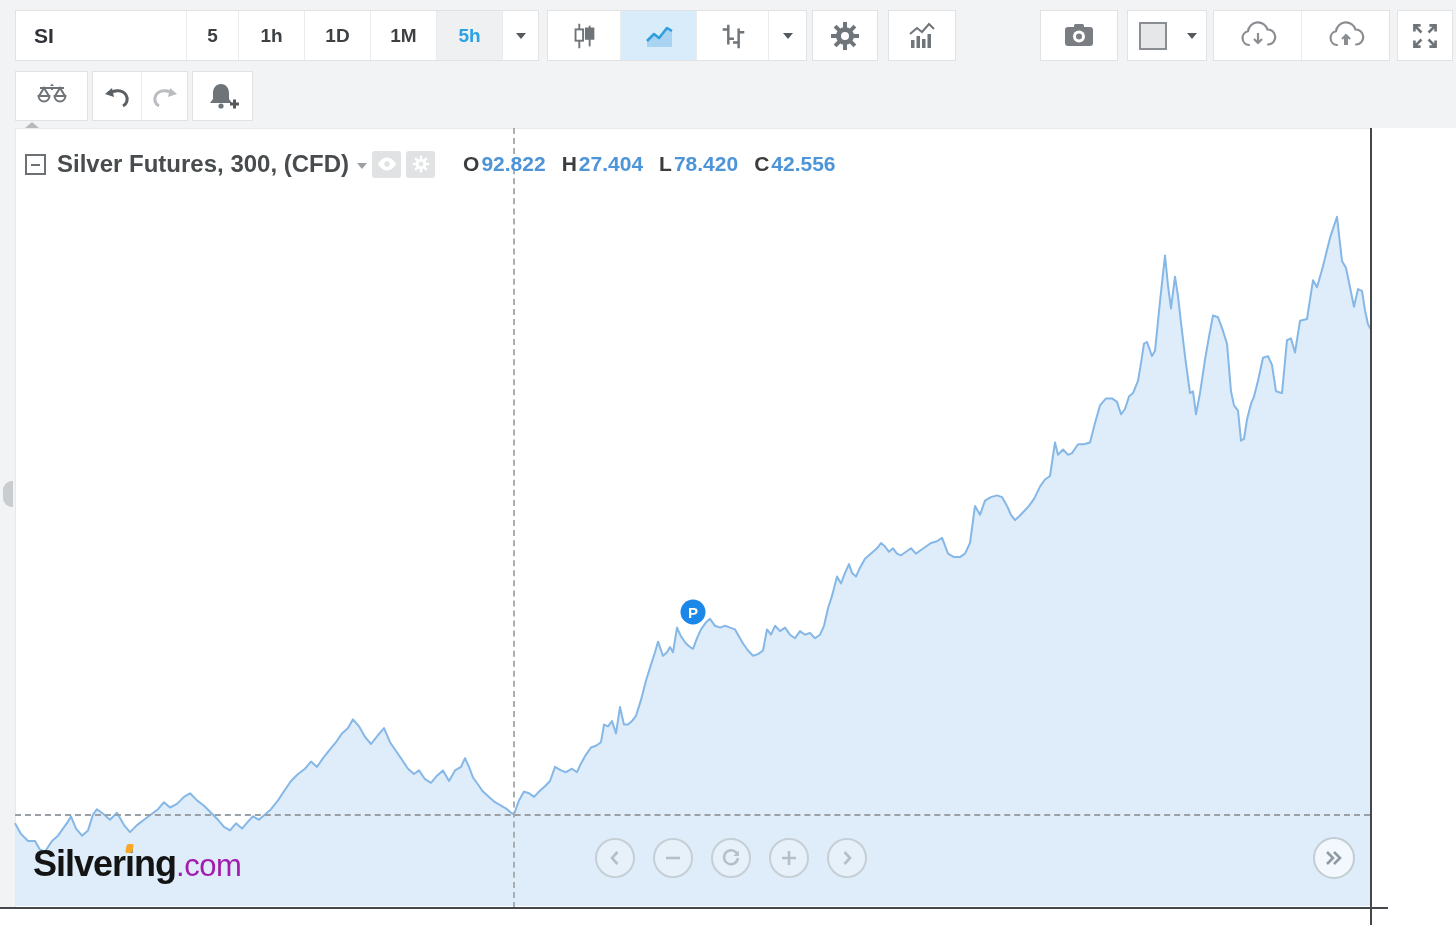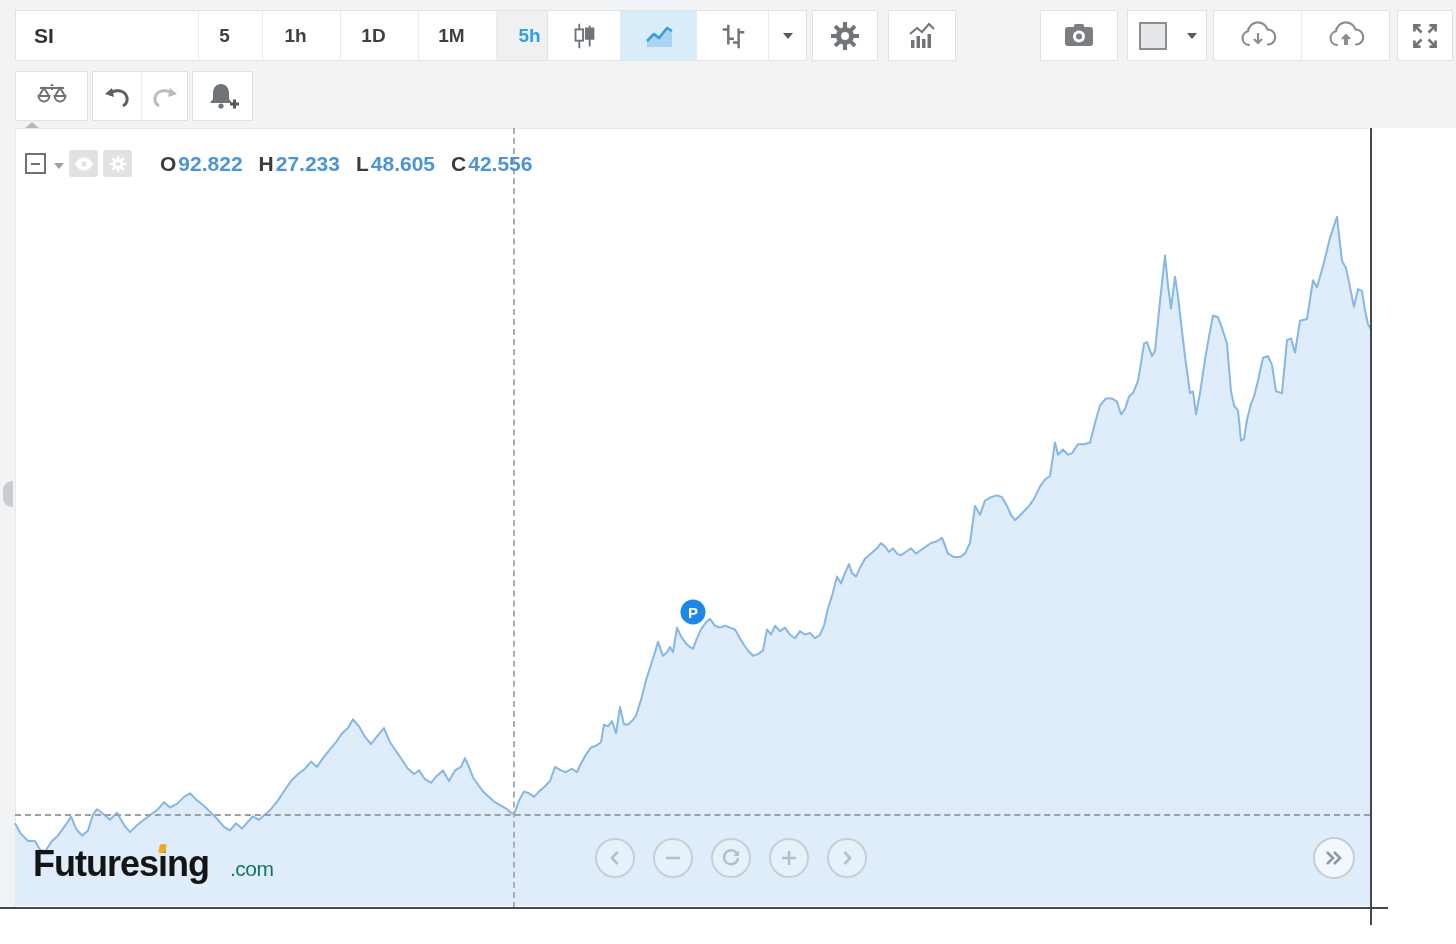--- a/index.html
+++ b/index.html
@@ -55,37 +55,37 @@
   .ohlc { display:flex; margin-left:16px; font-size:21px; }
   .ohlc .k { color:#3a3d40; font-weight:600; margin-left:16px; }
   .ohlc .v { color:#4d94d8; font-weight:600; margin-left:2px; }
 
   
   #logo { position:absolute; left:33px; top:843px; display:flex; align-items:baseline; z-index:4; }
   #logo .main { font-size:36px; font-weight:800; color:#141414; letter-spacing:-1px; }
   #logo .i2 { position:relative; }
   #logo .i2::before { content:""; position:absolute; left:1px; top:1px; width:7px; height:9px;
     background:#f7a823; border-radius:2px; transform:skewX(-12deg); }
-  #logo .tld { font-size:21px; font-weight:400; color:#0f766e; letter-spacing:-0.5px;padding-left:21px; }
+  #logo .tld { font-size:31px; font-weight:400; color:#a21caf; letter-spacing:-0.5px; }
   .navbtn { position:absolute; width:40px; height:40px; border-radius:50%; border:2px solid #c6cfd6;
     background:rgba(255,255,255,.25); display:flex; align-items:center; justify-content:center; cursor:pointer; }
   #jump-right { position:absolute; left:1313px; top:837px; width:42px; height:42px; border-radius:50%;
     border:2px solid #c3ccd3; background:rgba(255,255,255,.6); display:flex; align-items:center;
     justify-content:center; cursor:pointer; }
   #left-handle { position:absolute; left:3px; top:481px; width:10px; height:26px;
     background:#c9cdd0; border-radius:9px 0 0 9px; cursor:pointer; }
   #collapse-tab { position:absolute; left:24px; top:122px; width:0; height:0;
     border-left:8px solid transparent; border-right:8px solid transparent; border-bottom:7px solid #b6babd; cursor:pointer; }
 </style>
 </head>
 <body>
 
 <div id="app">
 
-  <div class="tb-group" style="left:15px;top:10px;height:51px;gap:12px;">
+  <div class="tb-group" style="left:15px;top:10px;height:51px;">
     <div class="tb-cell sym" style="width:170px;">
       <span>SI</span>
     </div>
     <div class="tb-cell ivl" style="width:52px;">
         <span>5</span>
       </div>
     <div class="tb-cell ivl" style="width:66px;">
         <span>1h</span>
       </div>
     <div class="tb-cell ivl" style="width:66px;">
@@ -297,20 +297,21 @@
       <div class="crosshair-v" style="left: 513px;"></div>
       <div class="crosshair-h" style="top: 814px;"></div>
       <div class="" id="time-tip" style="left: 514px;">2025-11-20 22:00:00</div>
       <div class="badge" style="top: 317.714px; background: rgb(77, 99, 218);">75.895</div>
       <div class="badge" style="top: 803px; background: rgb(79, 82, 85);">48.372</div>
       <div class="" id="p-marker" style="left: 693px; top: 612px;">P</div>
     </div>
 
   <div id="readout">
     <div id="minus-box"></div>
+    <div id="chart-title">Silver Futures, 300, (CFD)</div>
     <span class="caret lt" id="title-caret"></span>
     <div class="mini-icon">
       <svg width="22" height="18" viewBox="0 0 24 18">
         <path d="M12 2 c6 0 10 7 10 7 s-4 7-10 7 S2 9 2 9 6 2 12 2 Z" fill="#fff"></path>
         <circle cx="12" cy="9" r="3" fill="#e0e2e3"></circle>
       </svg>
     </div>
     <div class="mini-icon">
       <svg width="20" height="20" viewBox="0 0 34 34">
         <g fill="#fff">
@@ -320,35 +321,35 @@
           <rect x="15" y="3" width="4" height="28" transform="rotate(135 17 17)"></rect>
           <circle cx="17" cy="17" r="9"></circle>
         </g>
         <circle cx="17" cy="17" r="4" fill="#e0e2e3"></circle>
       </svg>
     </div>
     <div class="ohlc">
       <span class="k" style="margin-left:12px;">O</span>
       <span class="v">92.822</span>
       <span class="k">H</span>
-      <span class="v">27.233</span>
+      <span class="v">27.404</span>
       <span class="k">L</span>
-      <span class="v">48.605</span>
+      <span class="v">78.420</span>
       <span class="k">C</span>
       <span class="v">42.556</span>
     </div>
   </div>
 
   <div id="yaxis"></div>
   <div id="xaxis"></div>
   <div class="ax-vline"></div>
   <div class="ax-hline"></div>
 
   <div id="logo">
-    <span class="main">Futures</span>
+    <span class="main">Silver</span>
       <span class="main i2">i</span>
       <span class="main">ng</span>
       <span class="tld">.com</span>
   </div>
 
   <div class="navbtn" style="left:595px;top:838px;">
     <svg width="14" height="16" viewBox="0 0 14 16">
         <path d="M9.5 2 L4 8 l5.5 6" stroke="#b6bfc6" stroke-width="2.6" fill="none"></path>
       </svg>
   </div>

